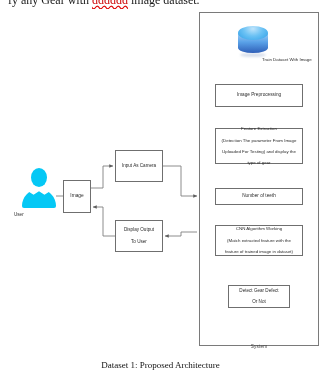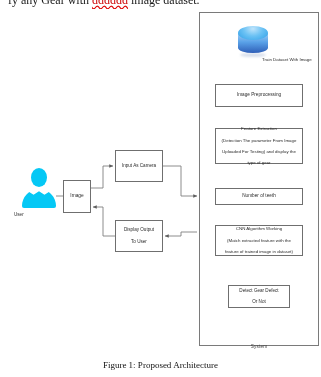--- a/index.html
+++ b/index.html
@@ -207,15 +207,15 @@
     </span>
   </div>
 
   <div class="pbox" id="box-detect">
     <span>
       <span>Detect Gear Defect</span><br>
       <span>Or Not</span>
     </span>
   </div>
 
-  <div class="fig-caption">Figure 1: Proposed  Architecture</div>
+  <div class="fig-caption">Dataset 1: Proposed  Architecture</div>
 
 </div>
 
 </body></html>

